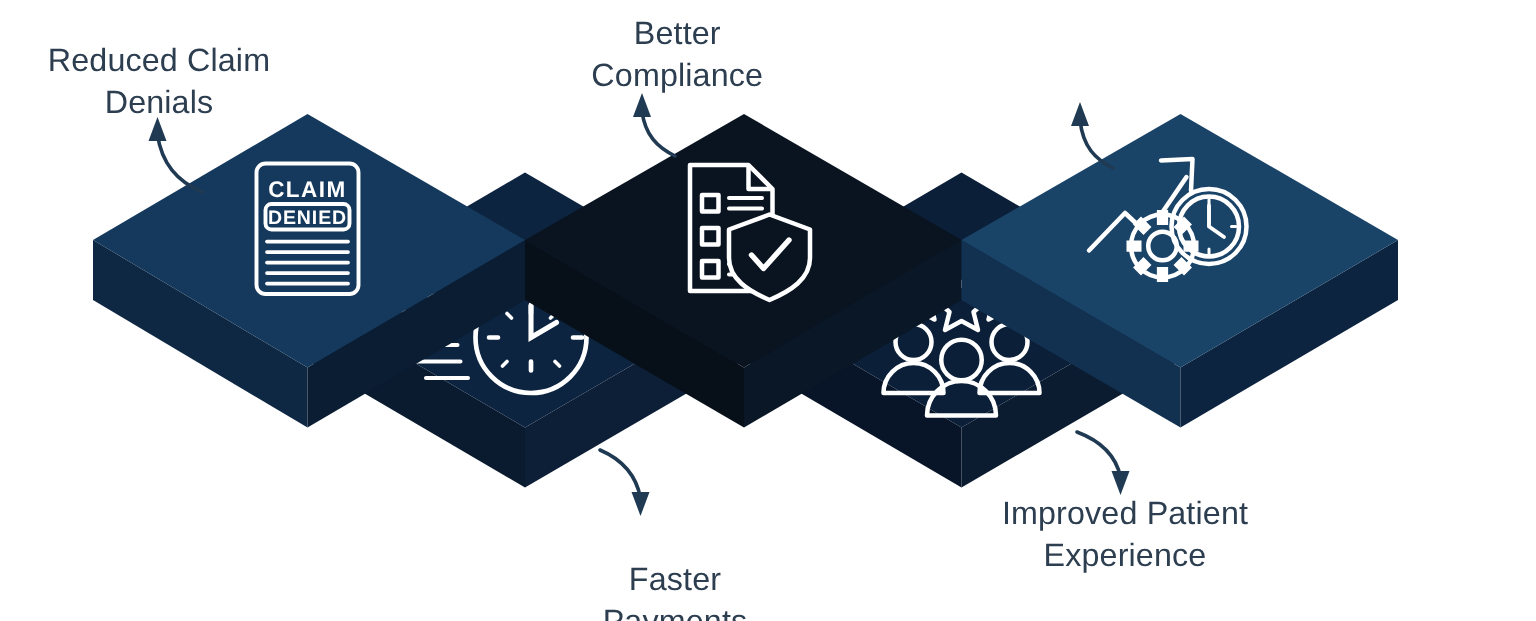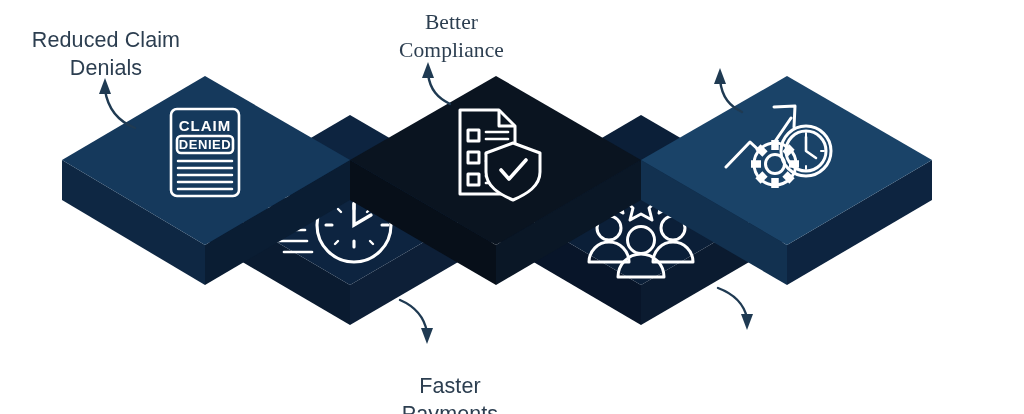--- a/index.html
+++ b/index.html
@@ -19,21 +19,21 @@
     position:absolute;
     color:#2C3E50;
     font-size:21.5px;
     line-height:1.32;
     text-align:center;
     font-weight:400;
     letter-spacing:.1px;
     white-space:pre-line;
   }
   #label-reduced-claim-denials { left:8px;  top:26px;  width:196px; }
-  #label-better-compliance     { left:345px; top:8px;   width:213px;font-family:Liberation Serif, serif; }
+  #label-better-compliance     { left:345px; top:8px;   width:213px; }
   #label-operational-efficiency{ left:618px; top:6px;   width:209px; }
   #label-faster-payments       { left:355px; top:342px; width:190px;margin-top:30px; }
   #label-improved-patient-experience { left:640px; top:328px; width:220px; }
 </style>
 </head>
 <body>
 
 <div id="infographic">
 
   <svg id="iso-svg" viewBox="0 0 1024 414">
@@ -157,14 +157,16 @@
   <div class="callout-label" id="label-reduced-claim-denials">Reduced Claim
 Denials</div>
 
   <div class="callout-label" id="label-better-compliance">Better
 Compliance</div>
 
 
   <div class="callout-label" id="label-faster-payments">Faster
 Payments</div>
 
+  <div class="callout-label" id="label-improved-patient-experience">Improved Patient
+Experience</div>
 
 </div>
 
 </body></html>

